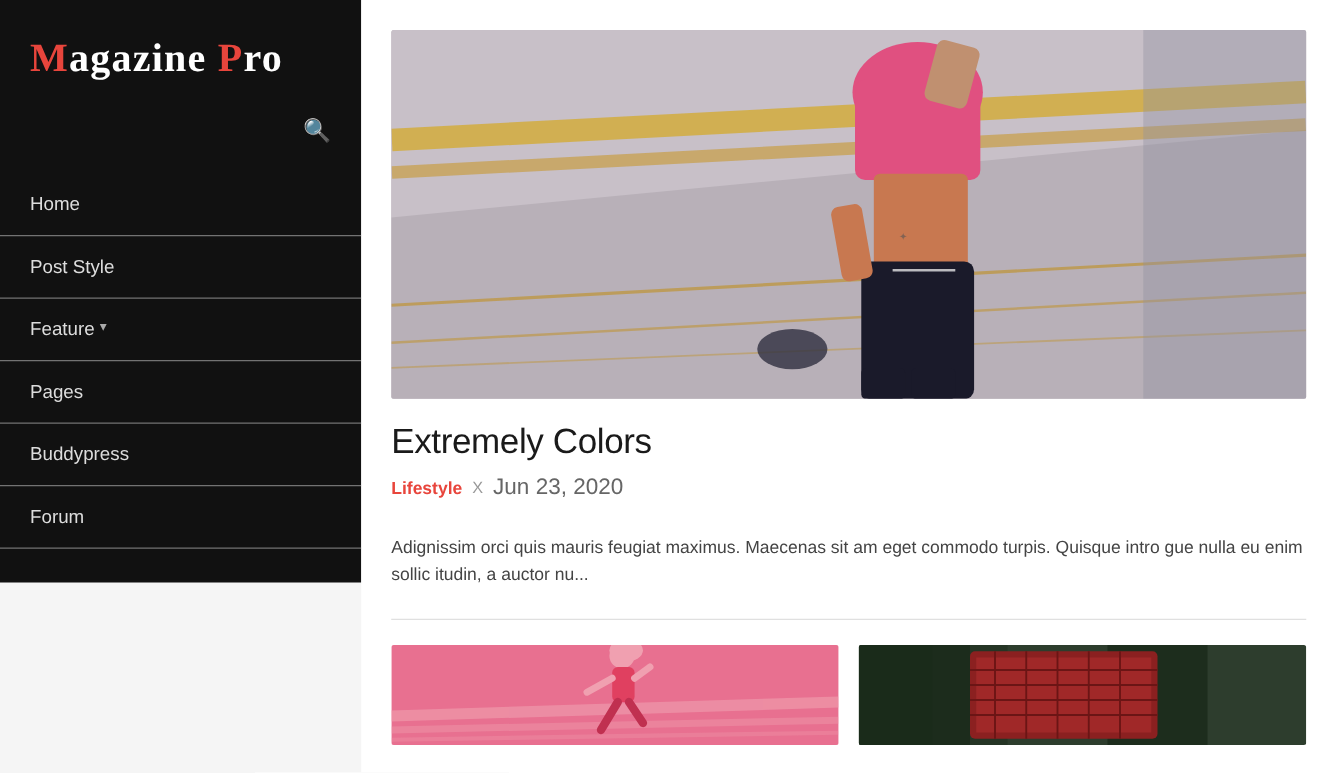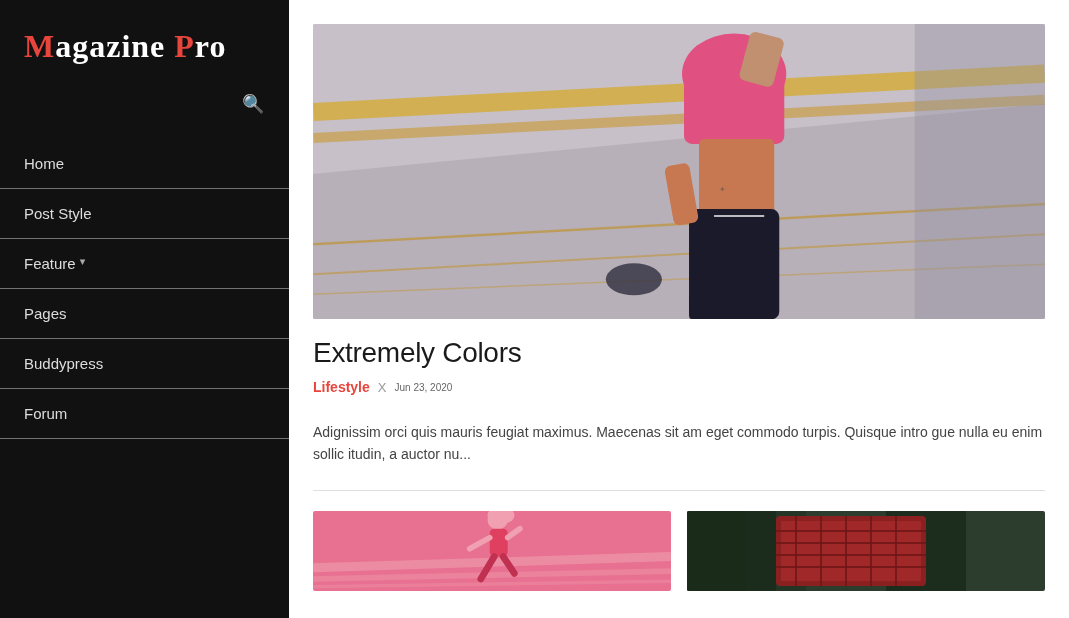--- a/index.html
+++ b/index.html
@@ -7,21 +7,21 @@
 
     
     #sidebar {
       width: 289px;
       min-width: 289px;
       background: #111;
       color: #fff;
       display: flex;
       flex-direction: column;
       padding: 0;
-      height: 618px;
+      height: 466px;
     }
 
     .logo-area {
       padding: 28px 24px 20px 24px;
     }
 
     .logo-text {
       font-size: 32px;
       font-weight: bold;
       letter-spacing: 1px;
@@ -120,21 +120,21 @@
     }
 
     .meta-x {
       color: #999;
       font-size: 13px;
       font-family: Arial, sans-serif;
     }
 
     .meta-date {
       color: #666;
-      font-size: 10px;
+      font-size: 18px;
       font-family: Arial, sans-serif;
     }
 
     .article-excerpt {
       color: #444;
       font-size: 14px;
       line-height: 1.6;
       font-family: Arial, sans-serif;
     }
 

